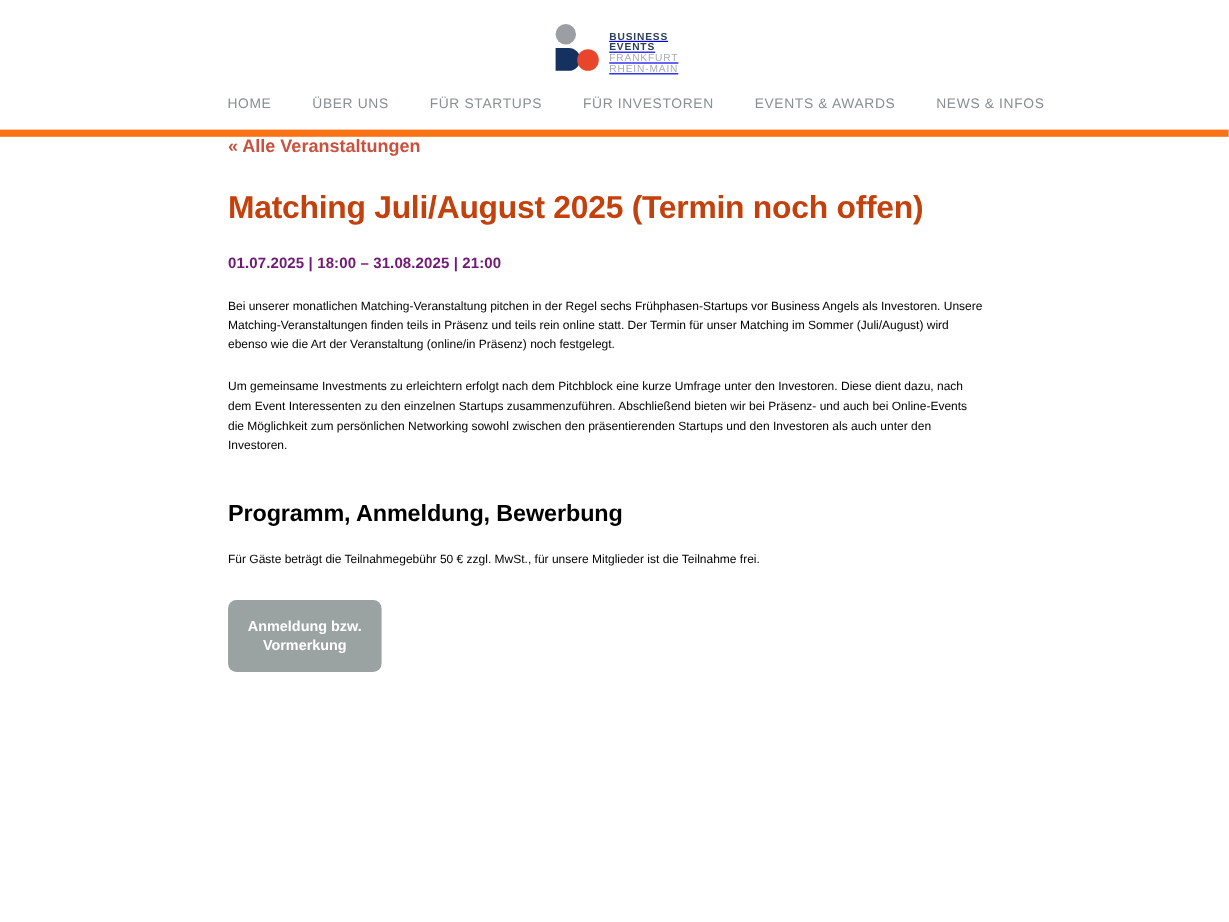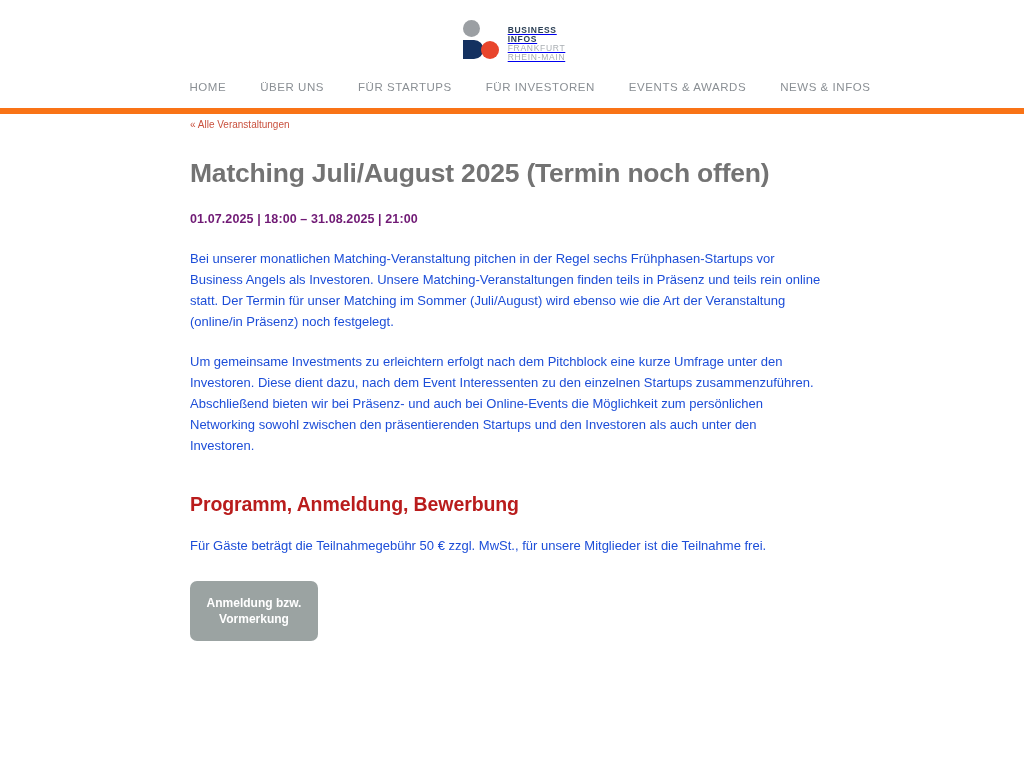--- a/index.html
+++ b/index.html
@@ -77,57 +77,57 @@
     padding: 0 0 0 0;
   }
   .container {
     width: 648px;
     margin: 0 auto;
     margin-left: 190px;
   }
 
   .backlink {
     display: inline-block;
-    font-size: 10px;
-    font-weight: 400;
+    font-size: 15px;
+    font-weight: 700;
     color: #c9513e;
     text-decoration: none;
     cursor: pointer;
   }
 
   .event-title {
     margin: 26px 0 0 0;
     font-size: 26.5px;
     line-height: 1.2;
     font-weight: 700;
-    color: #737373;
+    color: #c2410c;
     letter-spacing: -0.2px;
   }
 
   .event-date {
     margin: 22px 0 0 0;
     font-size: 12.5px;
     font-weight: 700;
     color: #701a75;
     letter-spacing: 0.1px;
   }
 
   .body-copy {
     margin: 22px 16px 0 0;
-    font-size: 13px;
+    font-size: 10px;
     line-height: 1.62;
-    color: #1d4ed8;
+    color: #000000;
   }
   .body-copy.tight { margin-top: 19px; }
 
   .section-heading {
     margin: 37px 0 0 0;
     font-size: 19.5px;
     font-weight: 700;
-    color: #b91c1c;
+    color: #000000;
     letter-spacing: -0.1px;
   }
 
   
   .btn {
     display: flex;
     align-items: center;
     justify-content: center;
     text-align: center;
     width: 128px;
@@ -153,21 +153,21 @@
     <a class="logo" href="#">
       <span class="logo-mark">
         <svg width="42" height="46" viewBox="0 0 42 46" xmlns="http://www.w3.org/2000/svg" aria-hidden="true">
           <circle cx="12.5" cy="10.5" r="8.5" fill="#9b9fa3"></circle>
           <path d="M4 22 h11 a9.5 9.5 0 0 1 0 19 h-11 z" fill="#143160"></path>
           <circle cx="31" cy="32" r="9" fill="#e8452c"></circle>
         </svg>
       </span>
       <span class="logo-text">
         <span class="logo-line1">BUSINESS</span>
-        <span class="logo-line2">INFOS</span>
+        <span class="logo-line2">EVENTS</span>
         <span class="logo-line3">FRANKFURT</span>
         <span class="logo-line4">RHEIN-MAIN</span>
       </span>
     </a>
   </div>
 
   <nav class="main-nav">
     <a class="nav-item" href="#">HOME</a>
     <a class="nav-item" href="#">ÜBER UNS</a>
     <a class="nav-item" href="#">FÜR STARTUPS</a>

